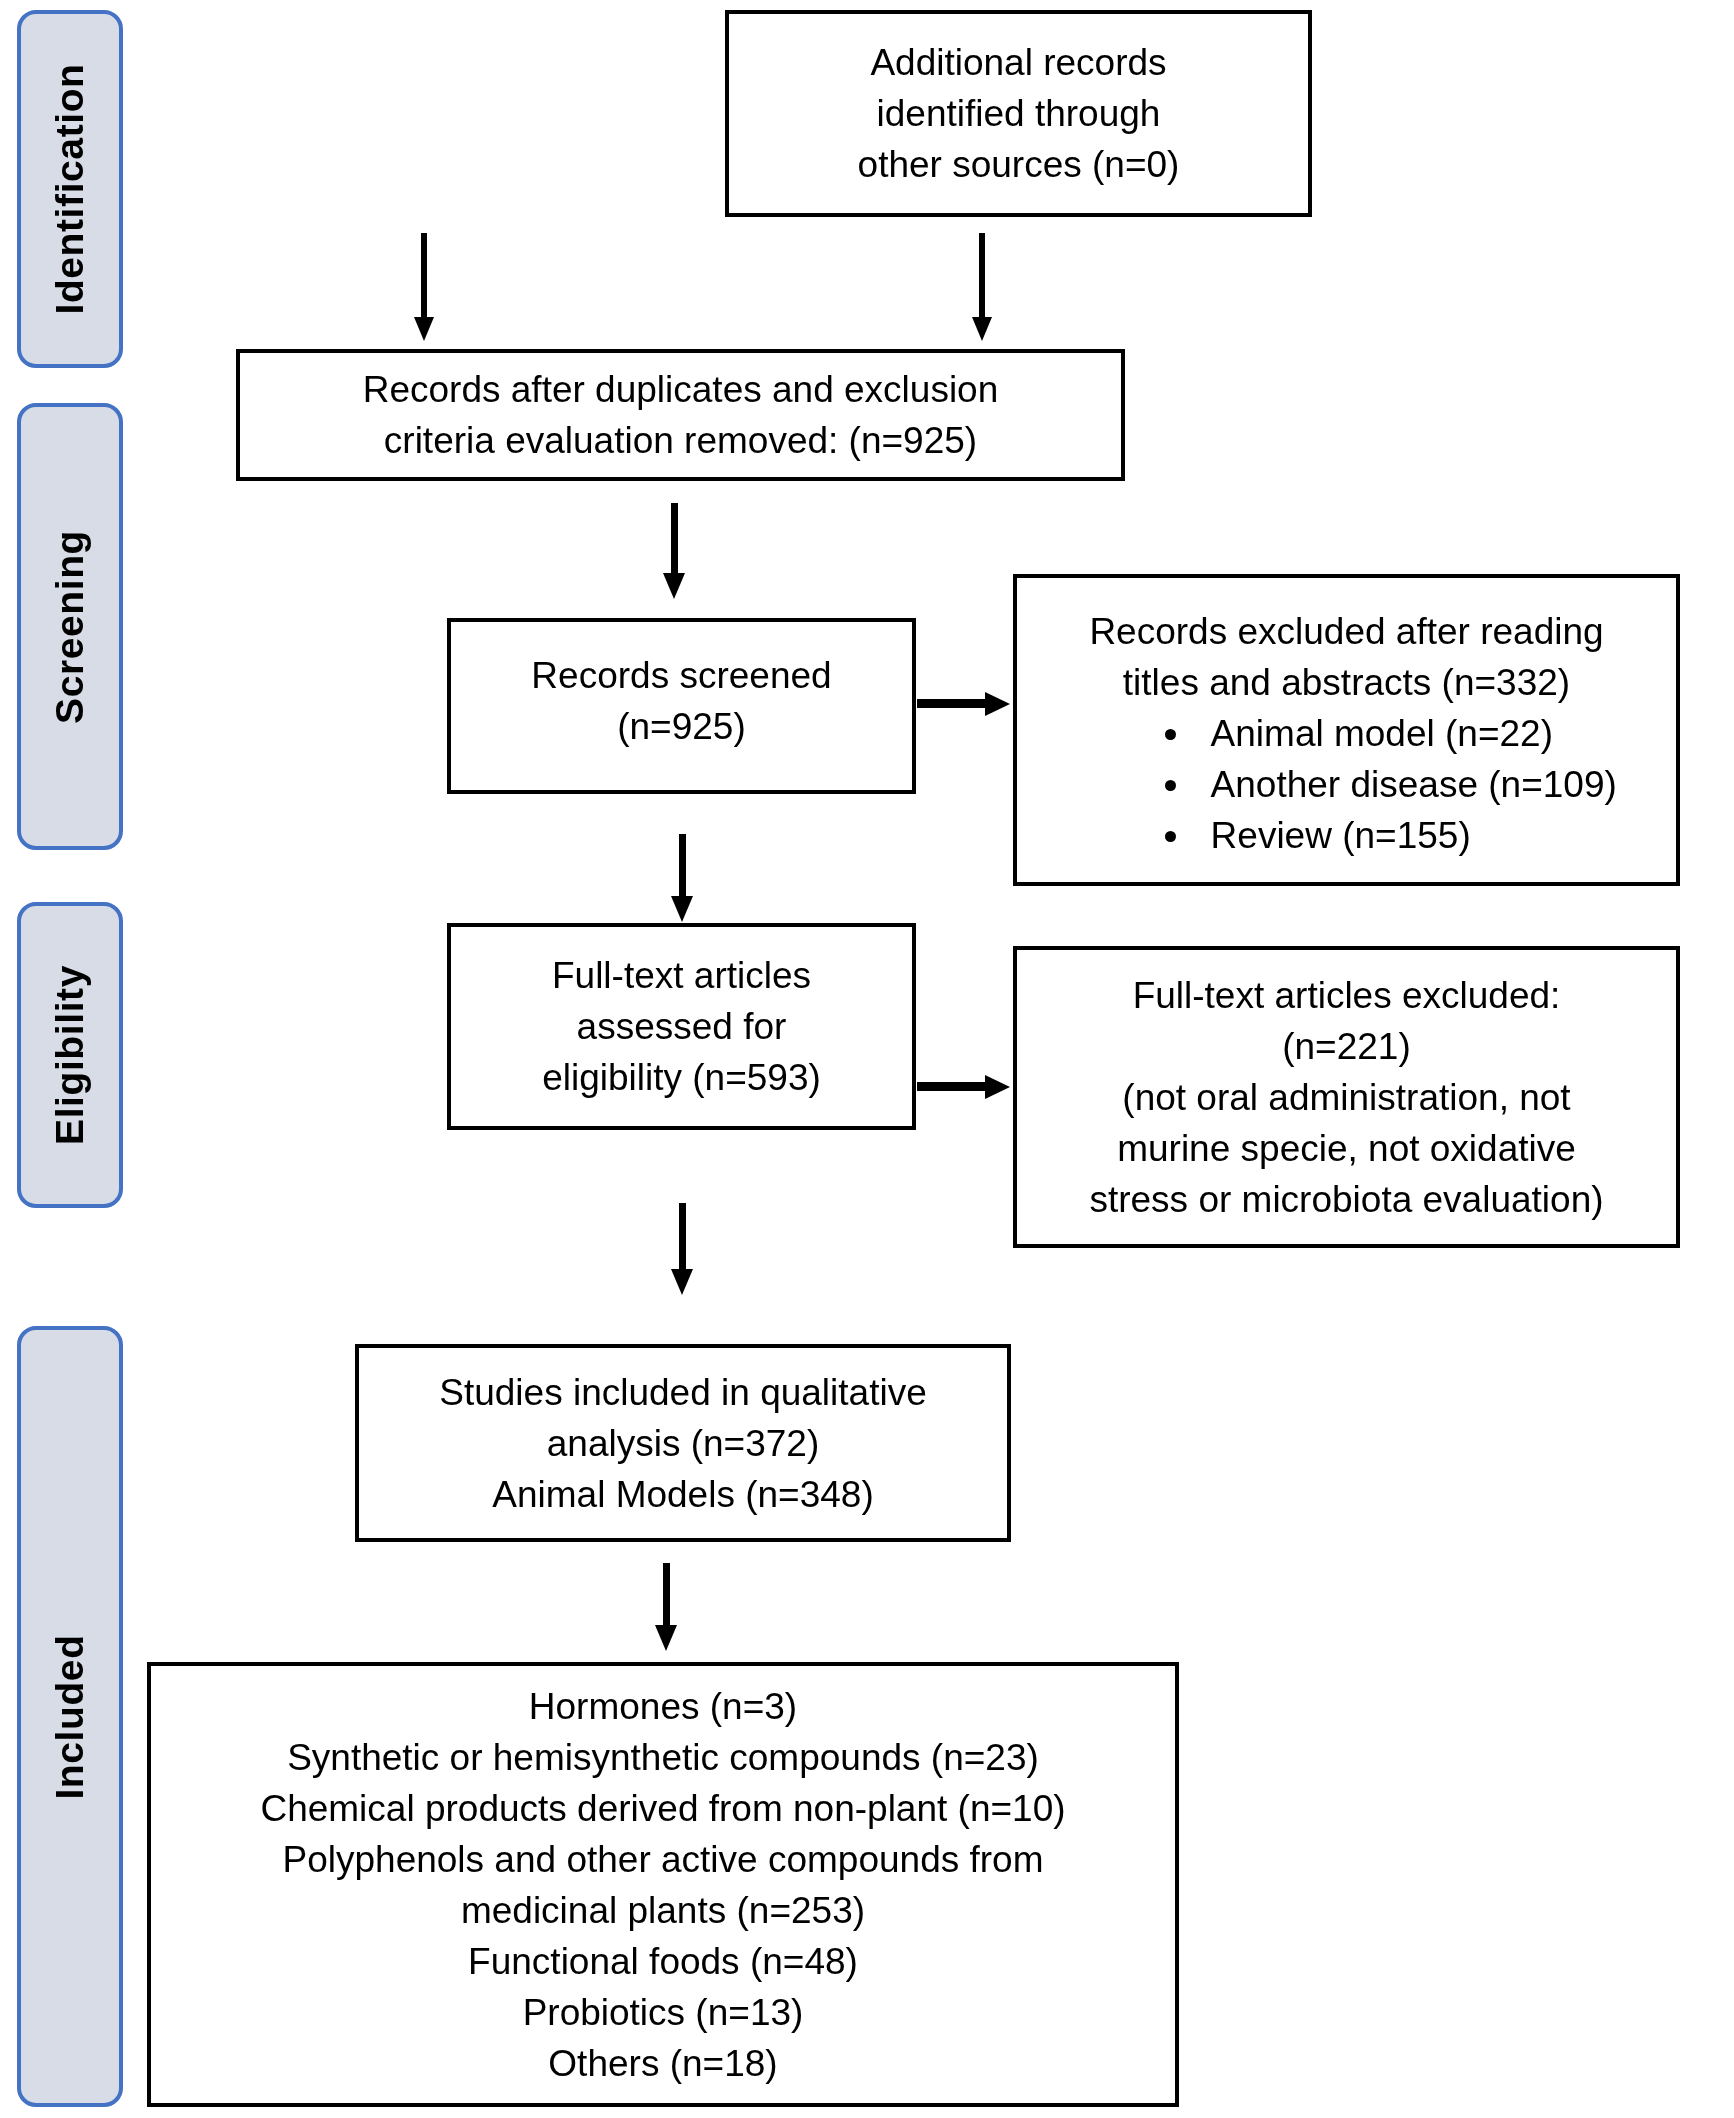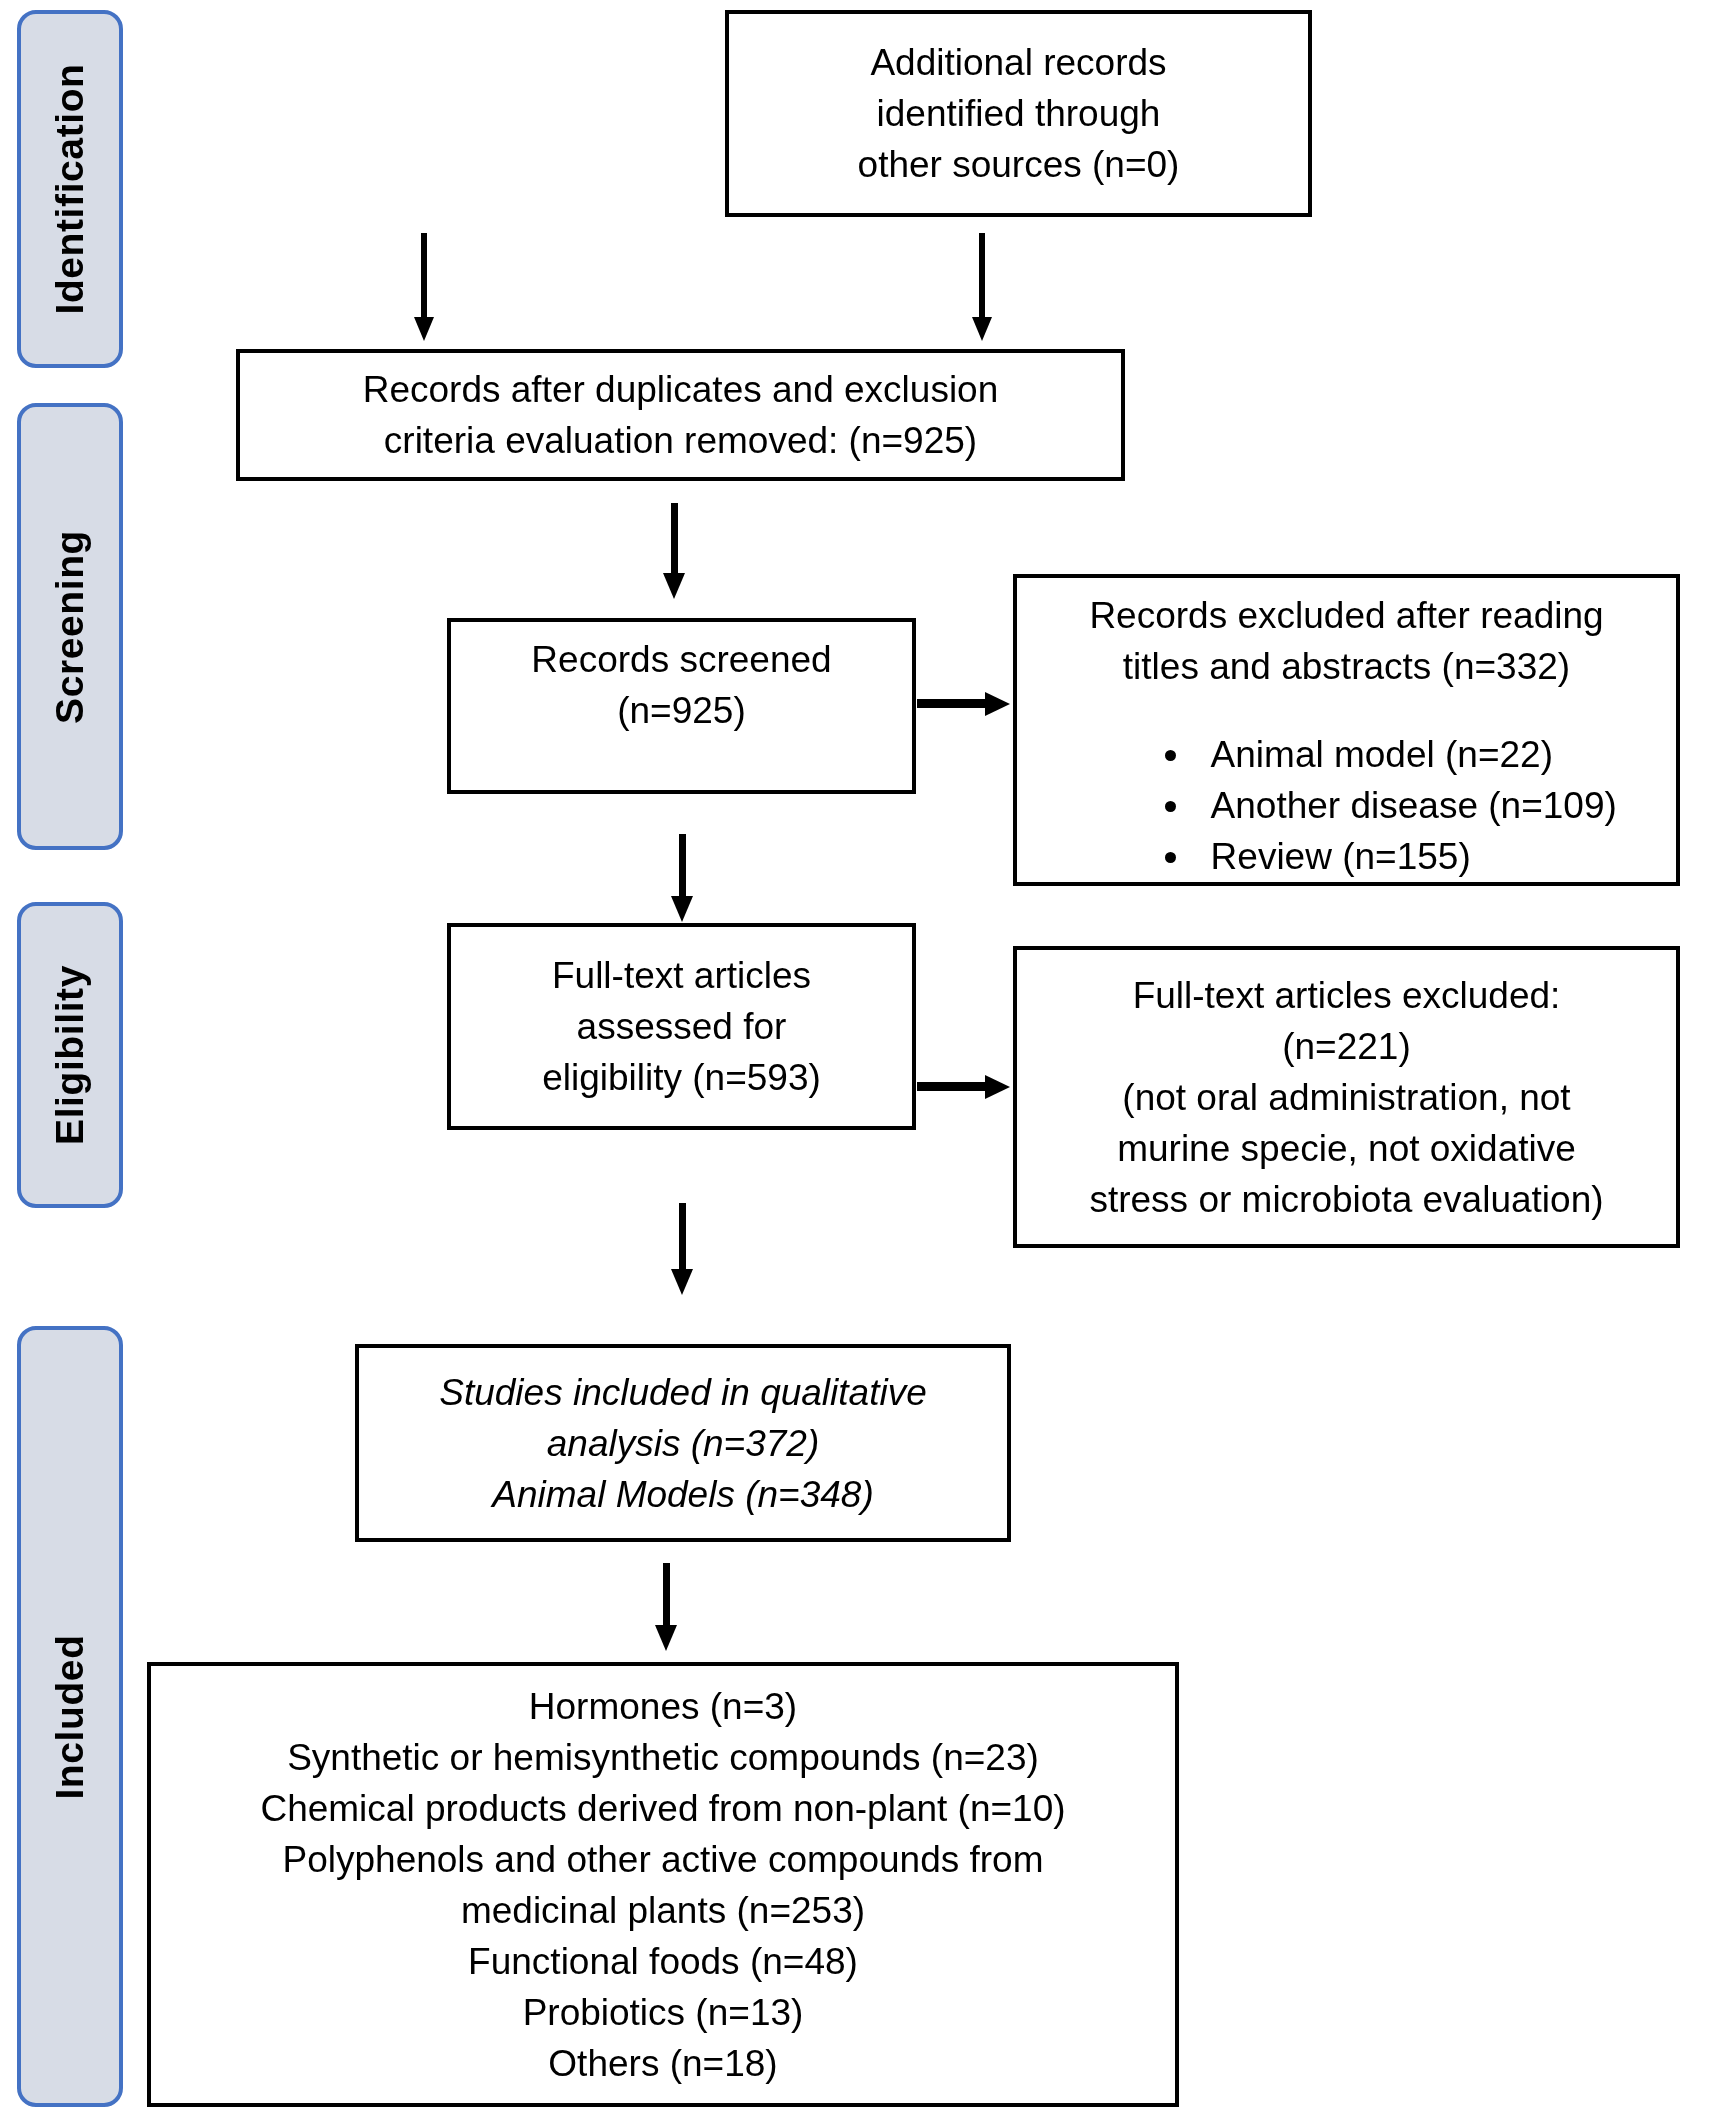--- a/index.html
+++ b/index.html
@@ -50,22 +50,22 @@
     justify-content: center;
     align-items: center;
     text-align: center;
     font-size: 37px;
     line-height: 51px;
   }
   .box-text {
     white-space: pre-line;
   }
   .top-align {
-    justify-content: space-between;
-    padding-top: 12px;
+    justify-content: flex-start;
+    padding-top: 28px;
   }
   .bullets {
     margin: 0;
     padding: 0 24px 0 177px;
     align-self: stretch;
     text-align: left;
     list-style: disc outside;
   }
   .bullets li {
     padding-left: 16.6px;
@@ -200,21 +200,21 @@
 (not oral administration, not
 murine specie, not oxidative
 stress or microbiota evaluation)</div>
   </div>
 
   <div class="arr-v" style="left:671px; top:1203px; height:92px; width:22.5px;">
     <div class="shaft"></div>
     <div class="head"></div>
   </div>
 
-  <div class="flow-box" style="left:355px; top:1344px; width:656px; height:198px;font-style:italic;">
+  <div class="flow-box" style="left:355px; top:1344px; width:656px; height:198px;">
     <div class="box-text">Studies included in qualitative
 analysis (n=372)
 Animal Models (n=348)</div>
   </div>
 
   <div class="arr-v" style="left:655px; top:1563px; height:88px; width:22.5px;">
     <div class="shaft"></div>
     <div class="head"></div>
   </div>
 

